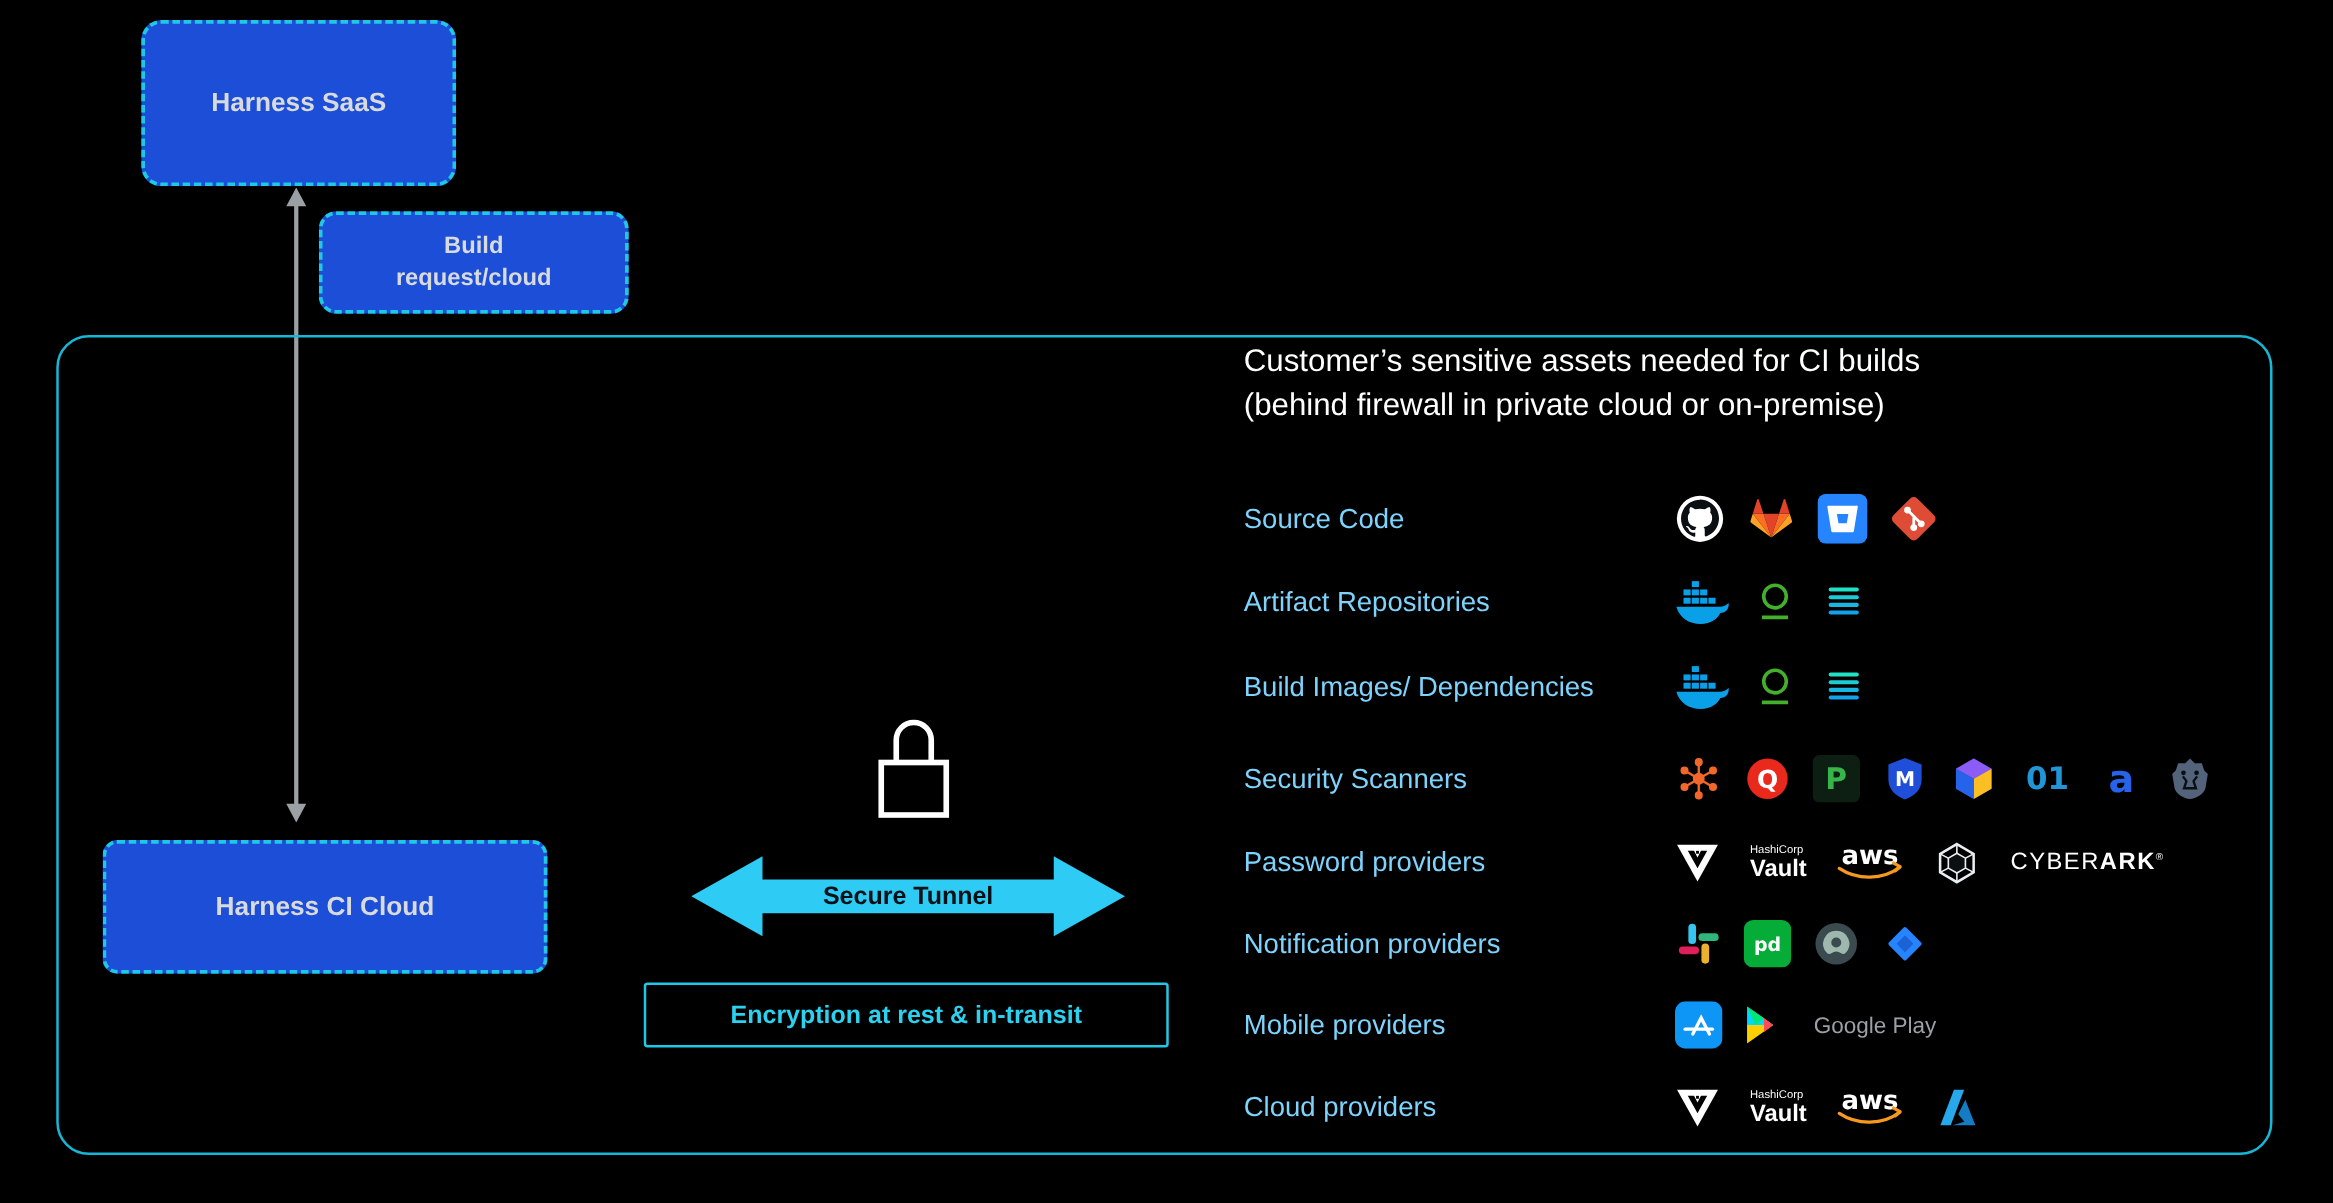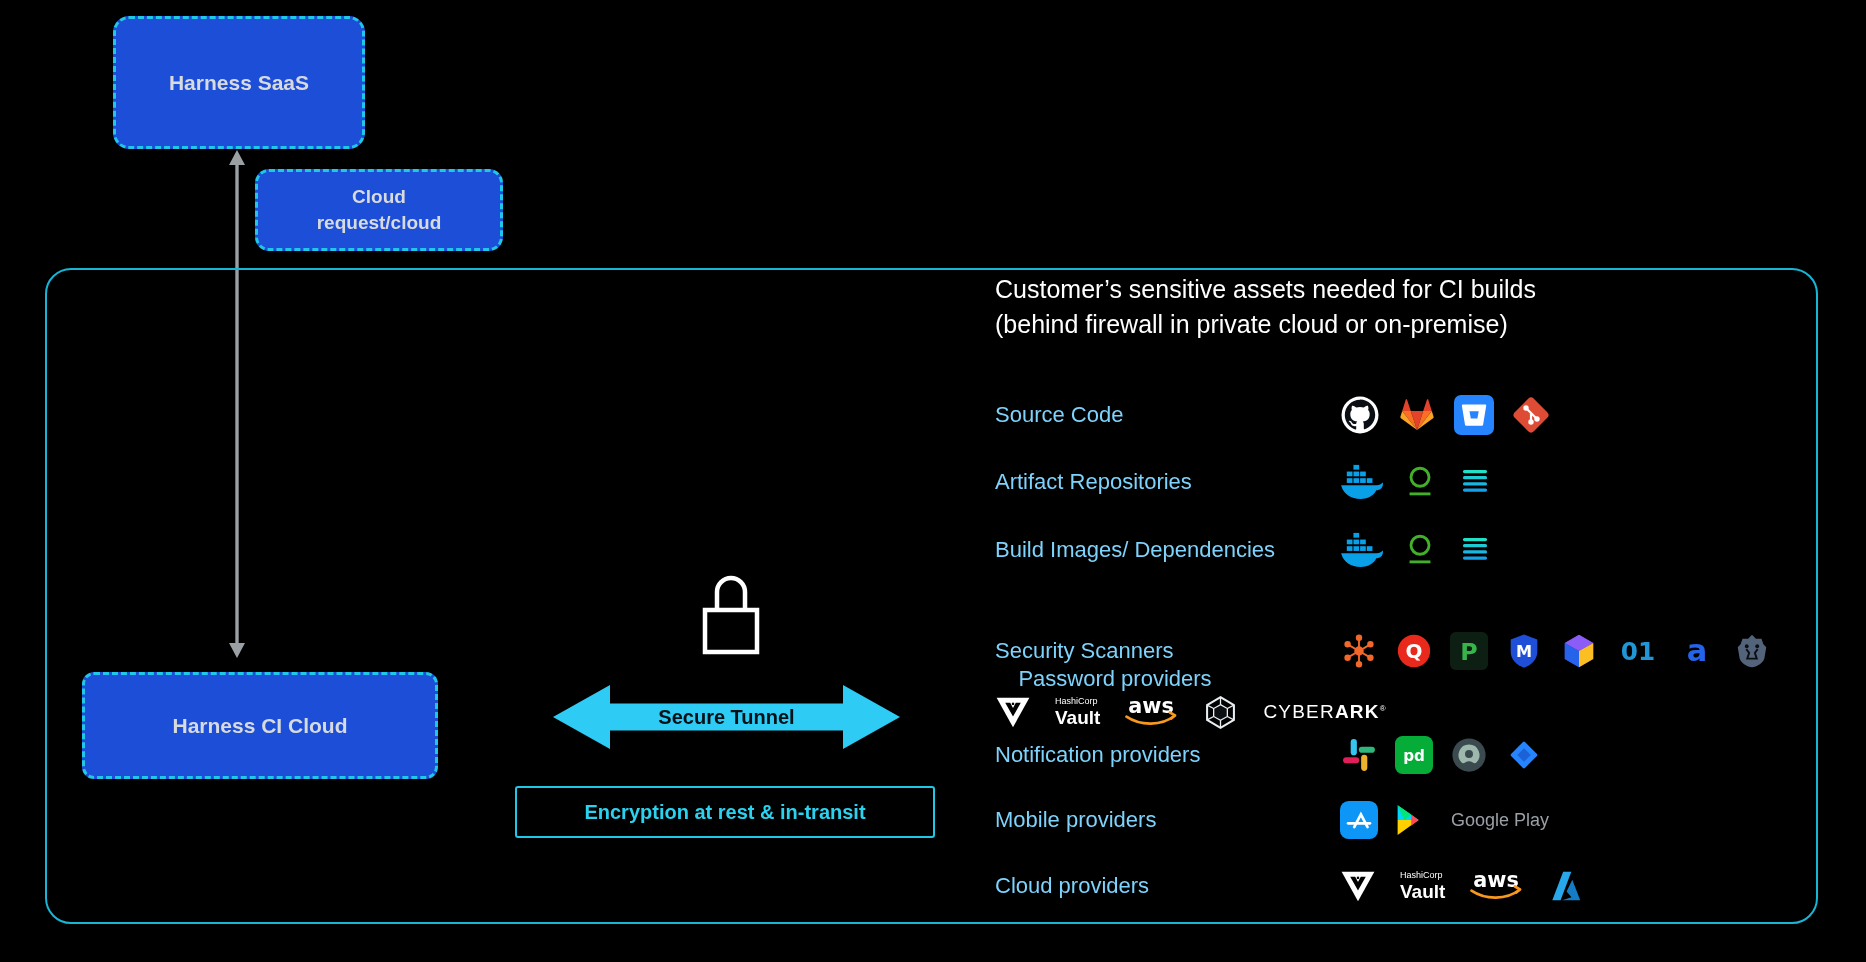--- a/index.html
+++ b/index.html
@@ -49,21 +49,21 @@
 
   <div id="v-arrow">
     <svg width="22" height="508" viewBox="0 0 22 508">
       <line x1="11" y1="13" x2="11" y2="495" stroke="#9aa0a3" stroke-width="3.4"></line>
       <polygon points="11,0 3,15 19,15" fill="#9aa0a3"></polygon>
       <polygon points="11,508 3,493 19,493" fill="#9aa0a3"></polygon>
     </svg>
   </div>
 
   <div id="build-box" class="dashed-box">
-    <span>Cloud</span>
+    <span>Build</span>
     <span>request/cloud</span>
   </div>
 
   <div id="main-box"></div>
 
   <div id="ci-box" class="dashed-box">
     <span>Harness CI Cloud</span>
   </div>
 
   <div id="lock">
@@ -195,21 +195,21 @@
               <g stroke-linecap="round" stroke-width="3.4">
                 <line x1="9" y1="9" x2="31" y2="9" stroke="#20e0c8"></line>
                 <line x1="9" y1="15.5" x2="31" y2="15.5" stroke="#1ccbd4"></line>
                 <line x1="9" y1="22" x2="31" y2="22" stroke="#18b6e0"></line>
                 <line x1="9" y1="28.5" x2="31" y2="28.5" stroke="#14a1ec"></line>
               </g>
             </svg>
           </span>
         </div>
       </div>
-      <div class="asset-row" style="top: 627px;">
+      <div class="asset-row" style="top: 599px;">
         <div class="asset-label">Security Scanners</div>
         <div class="asset-icons">
           <span class="icon">
             <svg viewBox="0 0 40 40" width="38" height="38">
               <g stroke="#f2682a" stroke-width="2" fill="#f2682a">
                 <line x1="20" y1="20" x2="20" y2="6"></line>
                 <line x1="20" y1="20" x2="32" y2="13"></line>
                 <line x1="20" y1="20" x2="32" y2="27"></line>
                 <line x1="20" y1="20" x2="20" y2="34"></line>
                 <line x1="20" y1="20" x2="8" y2="27"></line>
@@ -263,21 +263,21 @@
           <span class="icon">
             <svg viewBox="0 0 40 40" width="38" height="38">
               <path d="M20 3l4 4h6l2 6 3 3-2 12c-1.5 5-8 9-13 9S8.5 33 7 28L5 16l3-3 2-6h6z" fill="#53647a"></path>
               <path d="M14 18l3 4-2 6h10l-2-6 3-4" fill="none" stroke="#0b0f14" stroke-width="2"></path>
               <circle cx="14.5" cy="15" r="2" fill="#0b0f14"></circle>
               <circle cx="25.5" cy="15" r="2" fill="#0b0f14"></circle>
             </svg>
           </span>
         </div>
       </div>
-      <div class="asset-row" style="top: 666px; flex-direction: column;">
+      <div class="asset-row" style="top: 666px;">
         <div class="asset-label">Password providers</div>
         <div class="asset-icons">
           <span class="icon">
             <span class="brandrow">
               <svg viewBox="0 0 44 40" width="36" height="33">
                 <path d="M2 2h40L22 38z" fill="#fff"></path>
                 <path d="M12.5 8l9.5 17L31.5 8h-6.1l-3.4 6.6L18.6 8z" fill="#000"></path>
                 <rect x="20.6" y="8" width="2.8" height="2.8" fill="#000"></rect>
               </svg>
               <span class="brandcol">

